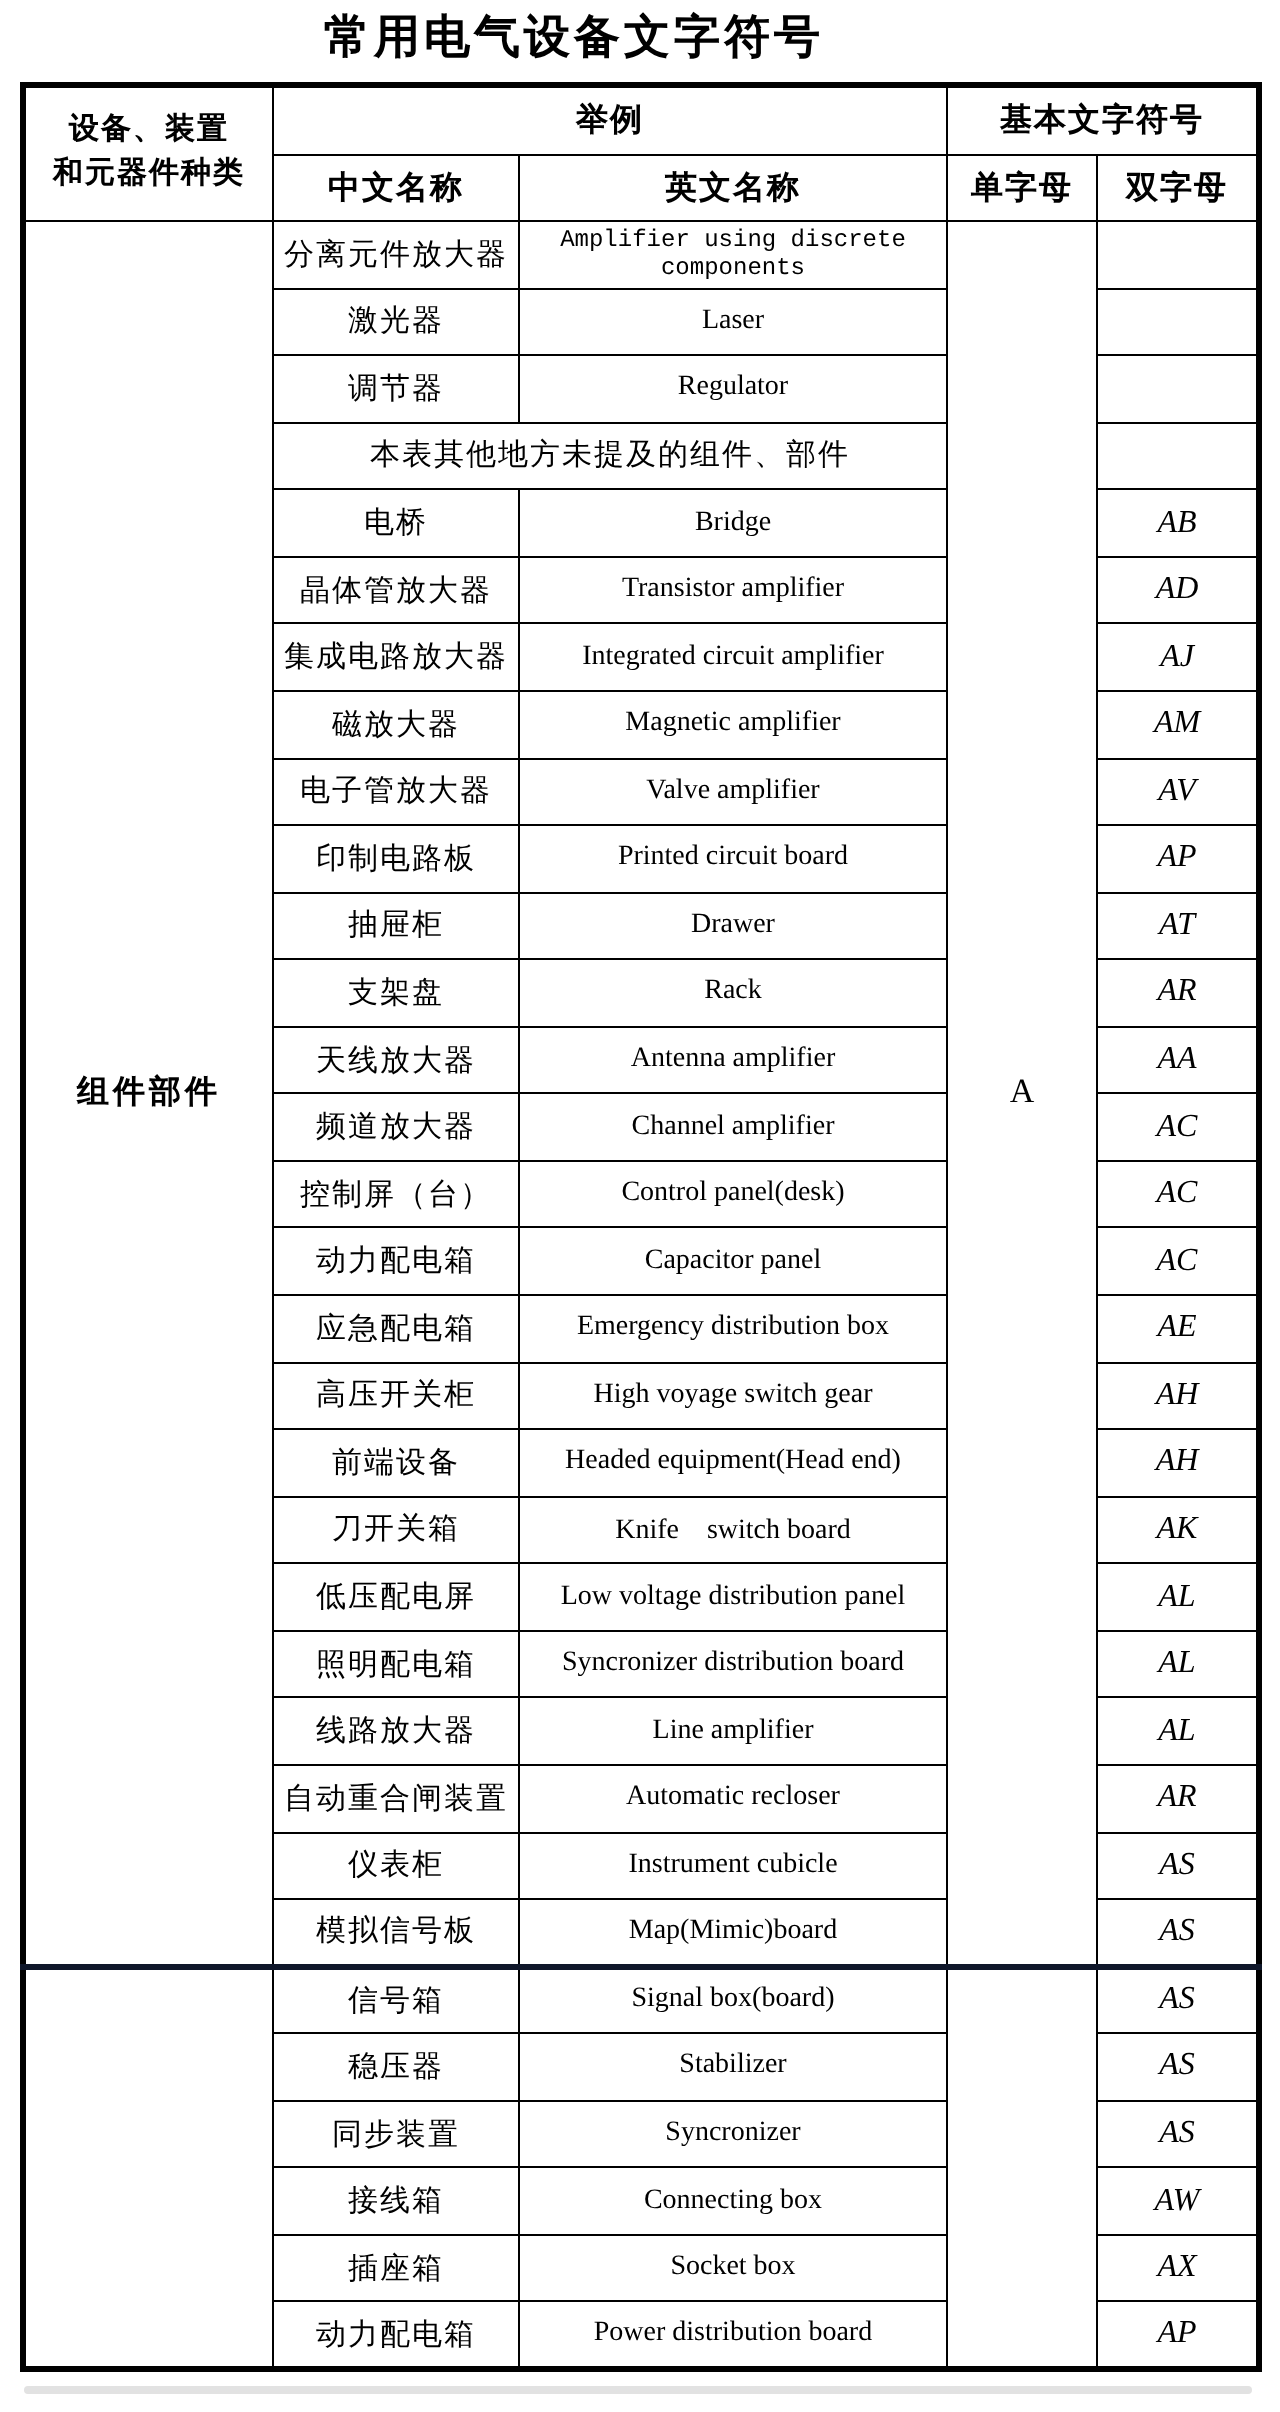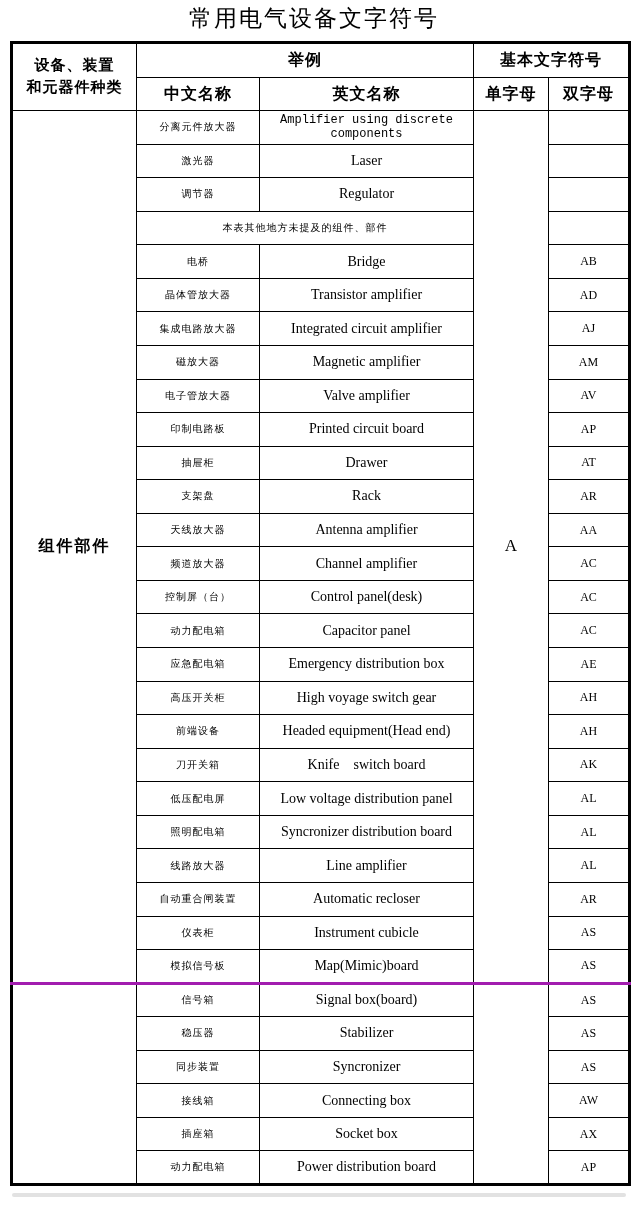--- a/index.html
+++ b/index.html
@@ -13,24 +13,23 @@
     color: #000;
     overflow: hidden;
   }
   .page-title {
     position: absolute;
     top: 3px;
     left: 0;
     width: 574px;
     text-align: center;
     font-family: "Liberation Sans", "DejaVu Sans", sans-serif;
-    font-weight: normal;
+    font-weight: bold;
     font-size: 23px;
     letter-spacing: 2px;
-    padding-left: 27px;
   }
   table.symbols {
     position: absolute;
     left: 10px;
     top: 41px;
     width: 619px;
     height: 1145px;
     border-collapse: collapse;
     table-layout: fixed;
     border: 3px solid #000;
@@ -56,39 +55,40 @@
     line-height: 1.45;
     font-size: 15px;
   }
   tbody tr { height: 33px; }
   td.cat {
     font-size: 16px;
     letter-spacing: 2px;
     font-weight: bold;
   }
   td.cn {
-    font-size: 10px;
+    font-size: 15px;
     letter-spacing: 1px;
     margin-left: 48px;
   }
   td.en {
     font-size: 14px;
   }
   td.en.long {
     font-size: 12px;
     font-family: Liberation Mono, monospace;
   }
   td.single {
     font-size: 17px;
   }
   td.code {
-    font-size: 12px;
+    font-size: 16px;
+    font-style: italic;
   }
   tbody.thick-top tr:first-child td {
-    border-top: 3px solid #a21caf;
+    border-top: 3px solid #0f172a;
   }
   .page-edge-shadow {
     position: absolute;
     left: 12px;
     right: 14px;
     top: 1193px;
     height: 4px;
     background: #e2e2e2;
     border-radius: 2px;
   }

